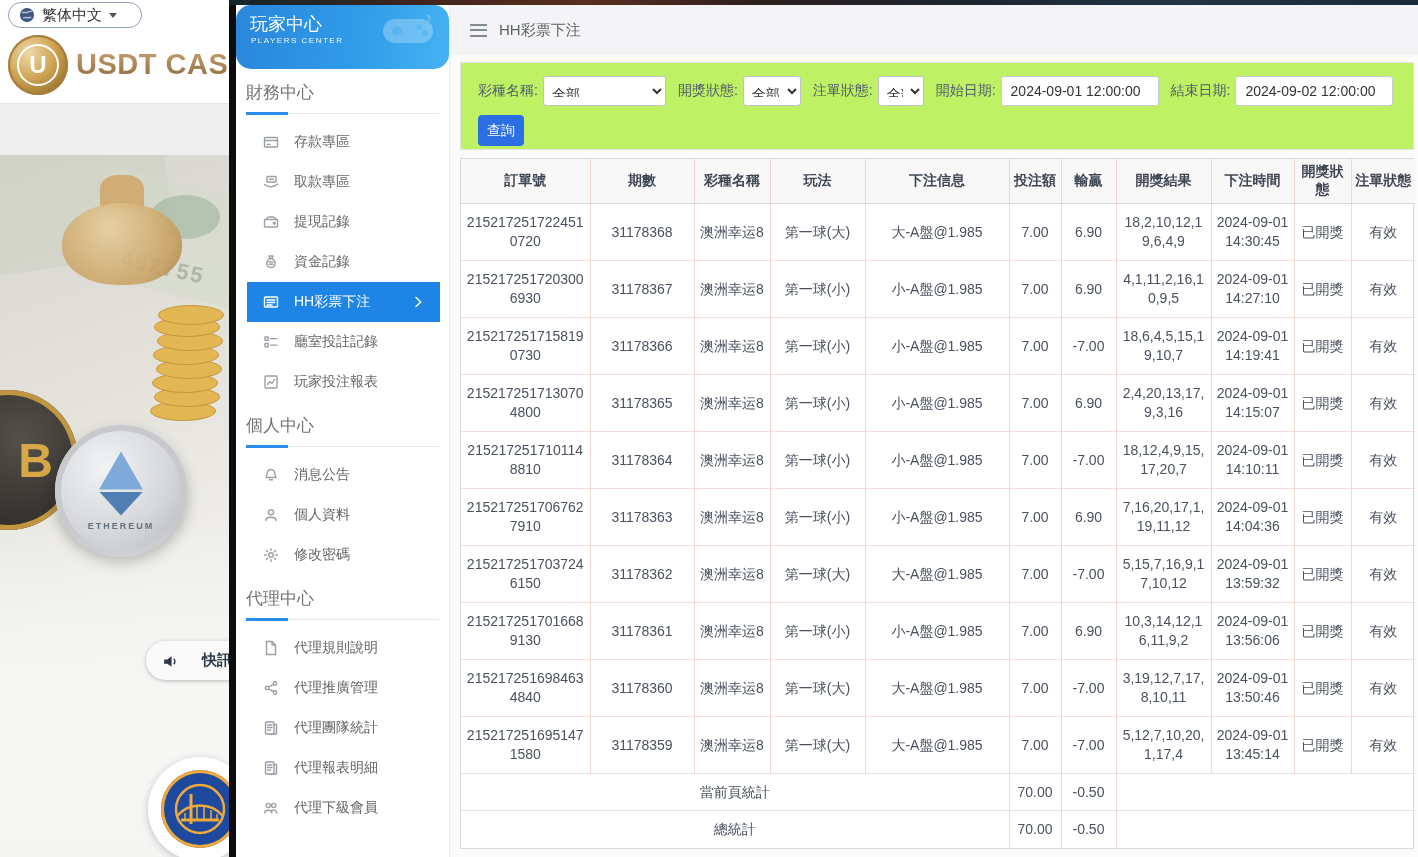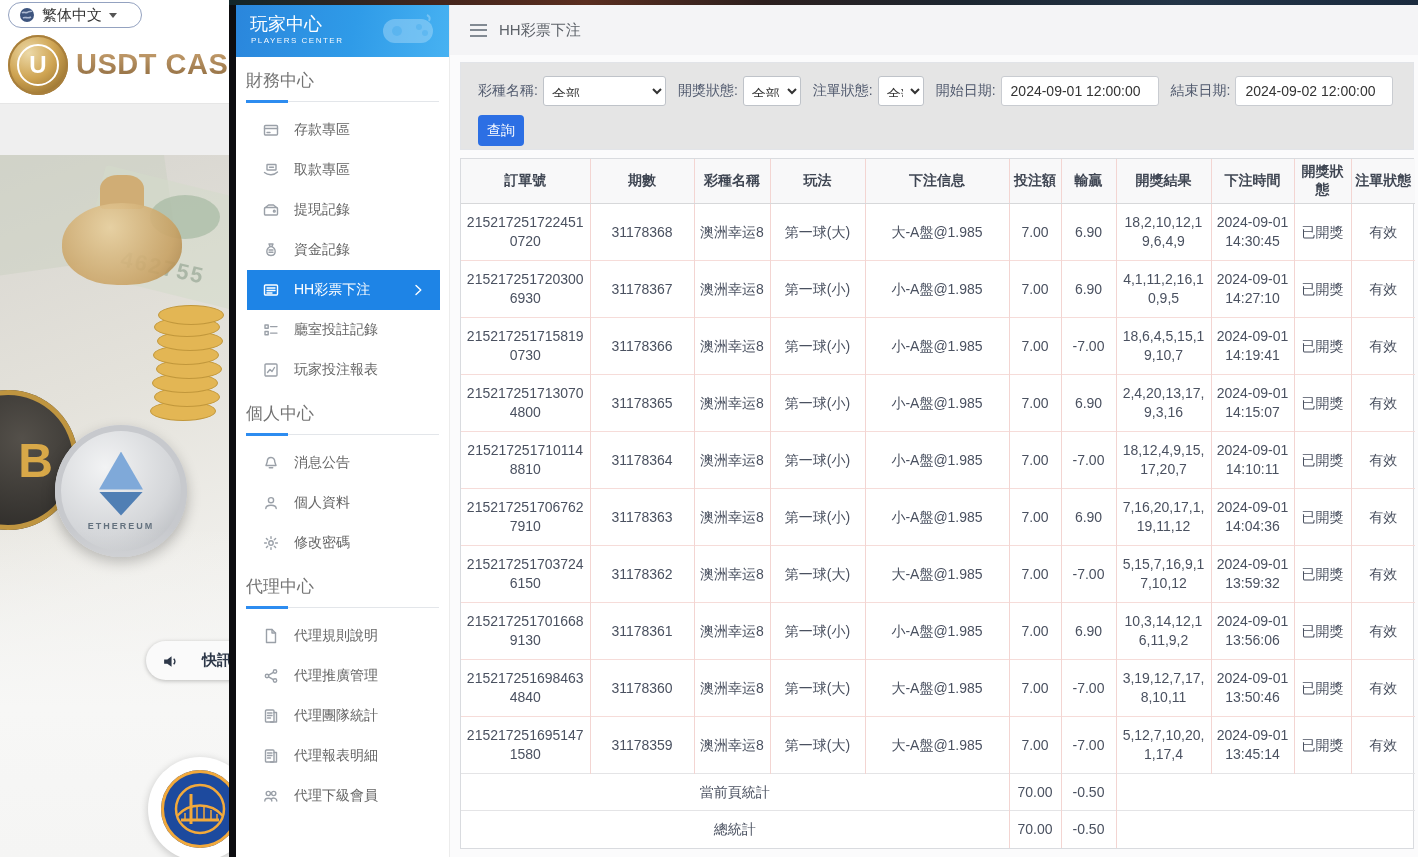--- a/index.html
+++ b/index.html
@@ -55,42 +55,42 @@
                 box-shadow:0 1px 4px rgba(0,0,0,.25);display:flex;align-items:center;gap:24px;padding:0 0 0 16px;}
   #marquee-pill .lbl{font-size:15px;font-weight:bold;color:#2d3748;}
   #float-logo{position:absolute;left:148px;top:757px;width:104px;height:104px;border-radius:50%;background:#fff;
               box-shadow:0 2px 8px rgba(0,0,0,.2);display:flex;align-items:center;justify-content:center;cursor:pointer;}
   #float-logo .disc{width:78px;height:78px;border-radius:50%;background:#1d4a9e;box-shadow:inset 0 0 0 3px #f2a93b;
               display:flex;align-items:center;justify-content:center;}
   
   #black-strip{width:7px;height:857px;background:#0d0d10;flex:none;}
   
   #sidebar{width:214px;height:857px;background:#fff;flex:none;border-right:1px solid #ececec;box-sizing:border-box;position:relative;padding-top:5px;overflow:hidden;}
-  #sb-header{height:52px;background:linear-gradient(100deg,#2a86dc 0%,#2f9be8 55%,#47b2f2 100%);position:relative;color:#fff;overflow:hidden;}
+  #sb-header{height:64px;background:linear-gradient(100deg,#2a86dc 0%,#2f9be8 55%,#47b2f2 100%);position:relative;color:#fff;overflow:hidden;border-radius:15px;}
   #sb-header .t1{position:absolute;left:14px;top:7px;font-size:18px;}
   #sb-header .t2{position:absolute;left:15px;top:31px;font-size:8px;letter-spacing:1.5px;opacity:.95;}
   #sb-header .pad{position:absolute;right:10px;top:6px;opacity:.4;}
   .sb-section-title{margin:12px 10px 0 10px;font-size:17px;color:#737373;padding-bottom:9px;border-bottom:1px solid #e3e6ea;position:relative;}
   .sb-section-title::after{content:"";position:absolute;left:0;bottom:-2px;width:42px;height:3px;background:#2d8cf0;}
   .sb-item{height:40px;display:flex;align-items:center;gap:15px;padding-left:27px;cursor:pointer;position:relative;}
   .sb-item .lbl{font-size:14px;color:#666;}
   .sb-item.active{background:#1e84e6;margin:0 9px 0 11px;padding-left:16px;}
   .sb-item.active .lbl{color:#fff;}
   .sb-item .chev{position:absolute;right:14px;top:12px;}
   .icon16{width:16px;height:16px;flex:none;}
   .icon16 svg{display:block;}
   
   #main{flex:1;height:857px;background:#fbfbfc;position:relative;overflow:hidden;}
   #top-sliver{position:absolute;left:229px;top:0;right:0;height:5px;z-index:9;
               background:linear-gradient(90deg,#12262a,#45251c 18%,#5a2e20 30%,#2c1f1e 45%,#1c2631 62%,#233447 80%,#1a2a3e);}
   #main-header{margin-top:5px;height:50px;background:#f4f4f6;display:flex;align-items:center;gap:12px;padding-left:20px;}
   #hamburger{width:17px;height:13px;display:flex;flex-direction:column;justify-content:space-between;cursor:pointer;}
   #hamburger i{height:2px;background:#828a93;}
   #main-title{font-size:15px;color:#5d6269;}
-  #filter-panel{margin:7px 4px 0 10px;height:88px;background:#e5e5e5;border:1px solid #e2e4e8;box-sizing:border-box;padding:13px 0 0 17px;}
+  #filter-panel{margin:7px 4px 0 10px;height:88px;background:#bef264;border:1px solid #e2e4e8;box-sizing:border-box;padding:13px 0 0 17px;}
   .frow{display:flex;align-items:center;flex-wrap:nowrap;}
   .frow .flbl{font-size:14px;color:#515a6e;margin:0 5px 0 12px;white-space:nowrap;}
   .frow .flbl:first-child{margin-left:0;}
   .fsel{height:30px;border:1px solid #bfc3c9;border-radius:3px;background:#fff;font-size:14px;color:#333;
         font-family:inherit;padding:8px 4px;}
   .finput{height:28px;border:1px solid #c9ccd1;border-radius:3px;background:#fff;font-size:14px;color:#333;
         font-family:inherit;padding:0 9px;width:138px;}
   #search-btn{margin-top:9px;width:46px;height:31px;background:#2c6fe4;color:#fff;border:none;border-radius:4px;
         font-size:14px;font-family:inherit;cursor:pointer;}
   

